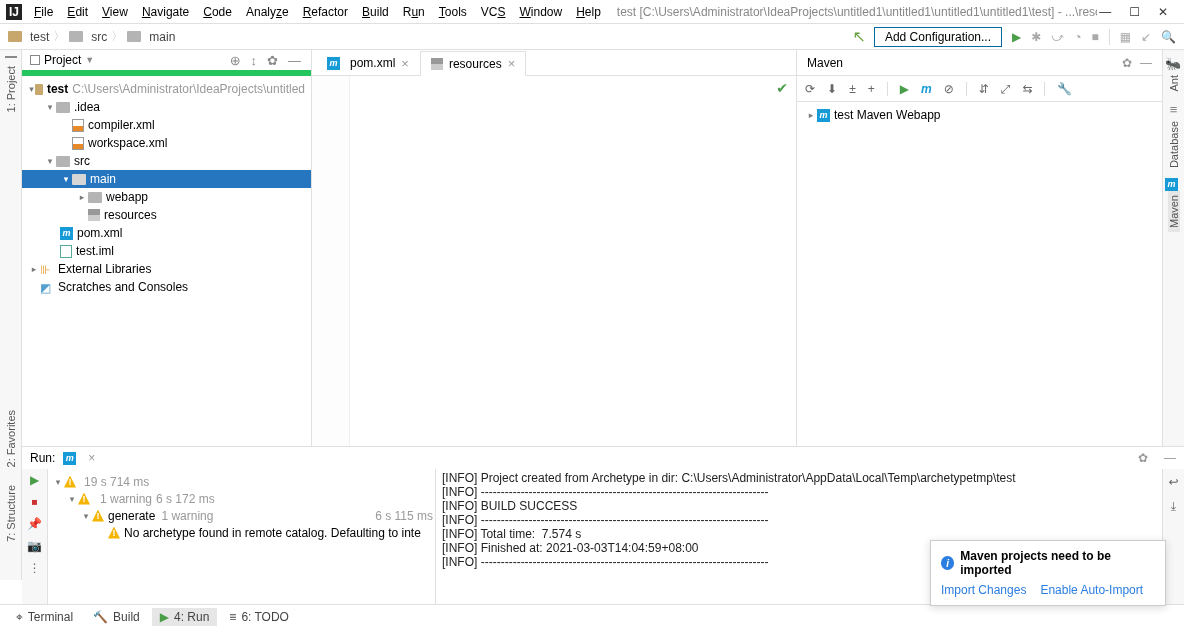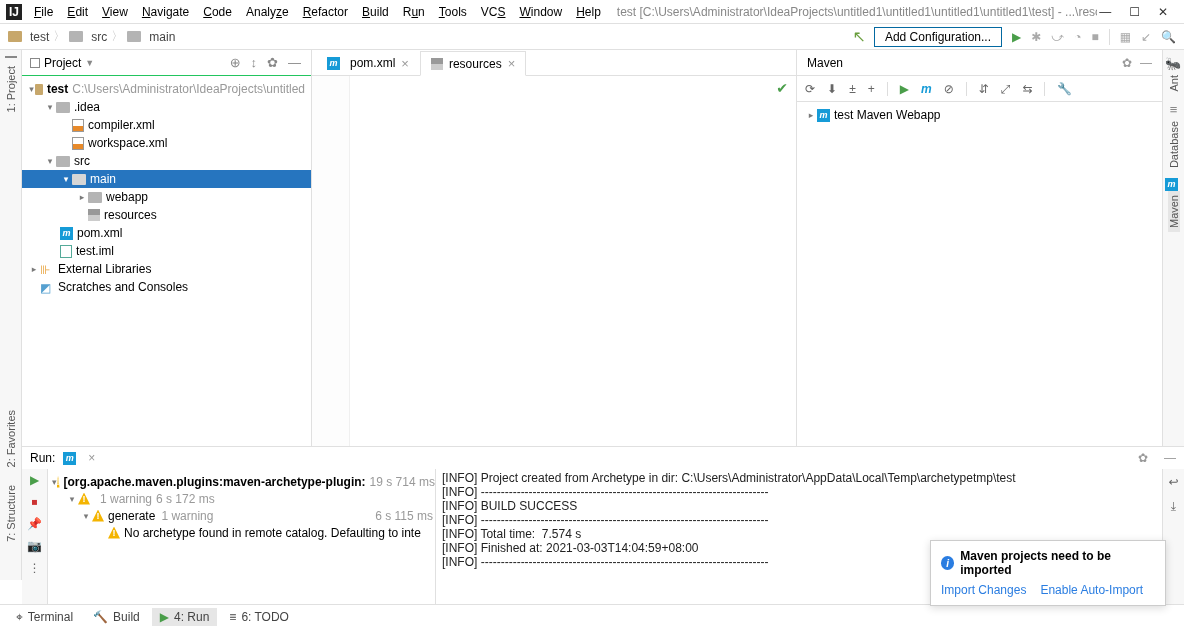--- a/index.html
+++ b/index.html
@@ -14,21 +14,21 @@
 .breadcrumb { display:flex; align-items:center; gap:4px; color:#444; }
 .breadcrumb .sep { color:#bbb; }
 .spacer { flex:1; }
 .btn-outline { border:1px solid #0369a1; padding:2px 10px; background:#fff; cursor:pointer; }
 .tb-icons { display:flex; gap:10px; color:#aaa; align-items:center; padding-left:10px; }
 .tb-icons span { cursor:pointer; }
 .main { display:flex; height:396px; }
 .left-gutter { width:22px; border-right:1px solid #e0e0e0; background:#f7f7f7; display:flex; flex-direction:column; align-items:center; padding-top:6px; gap:4px; }
 .vlabel { writing-mode:vertical-rl; transform:rotate(180deg); font-size:11px; color:#555; padding:4px 0; cursor:pointer; }
 .project-panel { width:290px; border-right:1px solid #e0e0e0; display:flex; flex-direction:column; }
-.panel-header { height:26px; display:flex; align-items:center; padding:0 8px; border-bottom:1px solid #22c55e; gap:6px; }
+.panel-header { height:26px; display:flex; align-items:center; padding:0 8px; border-bottom:6px solid #22c55e; gap:6px; }
 .panel-header .title { font-weight:normal; display:flex; align-items:center; gap:4px; }
 .panel-header .hspacer { flex:1; }
 .panel-header .hicon { color:#888; cursor:pointer; font-size:13px; padding:0 2px; }
 .tree { flex:1; overflow:auto; padding:4px 0; }
 .tree-row { display:flex; align-items:center; height:18px; white-space:nowrap; padding-right:6px; cursor:default; }
 .tree-row.sel { background:#2675bf; color:#fff; }
 .tw { display:inline-block; width:12px; text-align:center; color:#7a7a7a; font-size:9px; }
 .tree-row.sel .tw { color:#fff; }
 .ic-folder { width:14px; height:11px; background:#c7a76b; display:inline-block; border-radius:1px; margin-right:4px; }
 .ic-folder.gray { background:#b4b4b4; }
@@ -280,21 +280,20 @@
       <span class="green">▶</span>
       <span style="color:#c33;">⏹</span>
       <span>📌</span>
       <span>📷</span>
       <span>⋮</span>
     </div>
     <div class="run-tree">
       <div class="run-tree-row" style="padding-left:2px;">
         <span class="tw">▾</span>
           <span class="warn">!</span>
-        <b>[org.apache.maven.plugins:maven-archetype-plugin:</b>
           <span class="gray" style="margin-left:4px;">19 s 714 ms</span>
       </div>
       <div class="run-tree-row" style="padding-left:16px;">
         <span class="tw">▾</span>
           <span class="warn">!</span>
           <span class="gray" style="margin-left:6px;">1 warning</span>
           <span class="gray" style="margin-left:4px;">6 s 172 ms</span>
       </div>
       <div class="run-tree-row" style="padding-left:30px;">
         <span class="tw">▾</span>

